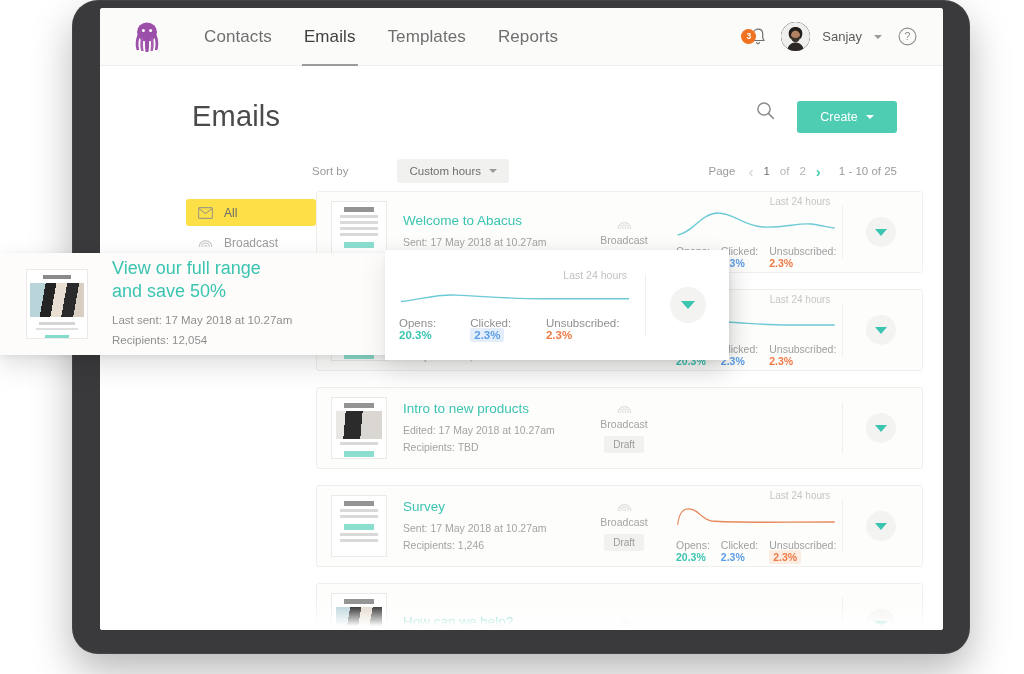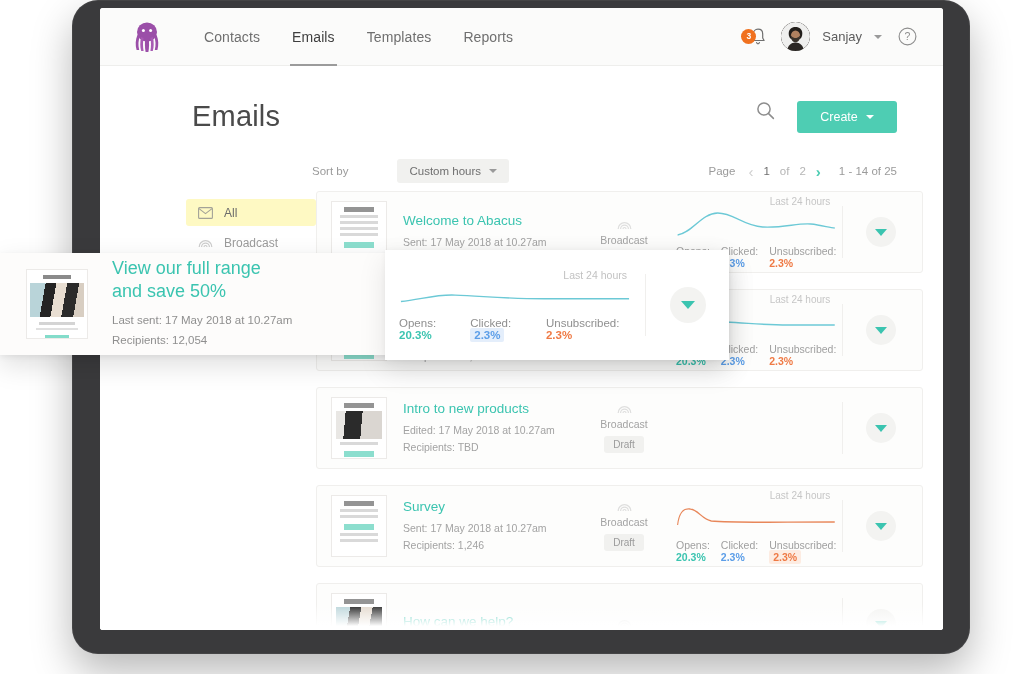--- a/index.html
+++ b/index.html
@@ -42,21 +42,21 @@
     position: relative;
     height: 58px;
     background: #fbfbfa;
     border-bottom: 1px solid #eeeeec;
     display: flex;
     align-items: center;
   }
   #logo-octopus { margin-left: 32px; margin-right: 26px; display:flex; align-items:center;}
   #nav-links { display: flex; align-items: center; height: 58px; }
   .nav-link {
-    font-size: 14px;
+    font-size: 17px;
     color: #6f6f6f;
     padding: 0 16px;
     height: 58px;
     line-height: 58px;
     letter-spacing: .1px;
     cursor: pointer;
     position: relative;
   }
   .nav-link.active { color: #3f3f3f; }
   .nav-link.active::after {
@@ -137,21 +137,21 @@
   #main-cols { display:flex; margin-top: 8px; }
 
   
   #sidebar { width: 130px; margin-left: 86px; padding-top: 8px; flex:none;}
   .side-item {
     display:flex; align-items:center; gap:11px;
     height: 27px; padding: 0 12px; border-radius:3px;
     font-size: 12px; color:#9b9b9b; cursor:pointer;
     margin-bottom: 3px;
   }
-  .side-item.active { background:#fef9c3; color:#6b6b6b; }
+  .side-item.active { background:#fde047; color:#6b6b6b; }
   .side-ico { width:15px; display:flex; justify-content:center; opacity:.8;}
 
   
   #email-list { flex:1; margin-right: 32px; }
   .email-row {
     background:#fdfdfc;
     border:1px solid #f0efed;
     border-radius:3px;
     height: 82px;
     margin-bottom: 16px;
@@ -342,21 +342,21 @@
         <span class="caret-sm"></span>
       </div>
 
       <div id="pager">
         <span class="pg-label">Page</span>
         <span class="chev prev">‹</span>
         <span class="pg-num">1</span>
         <span class="pg-of">of</span>
         <span class="pg-of">2</span>
         <span class="chev next">›</span>
-        <span id="pager-range">1 - 14 of 25</span>
+        <span id="pager-range">1 - 10 of 25</span>
       </div>
     </div>
 
     <div id="main-cols">
 
       <div id="sidebar">
         <div class="side-item active">
           <span class="side-ico">
             <svg width="15" height="12" viewBox="0 0 15 12">
               <rect x="0.6" y="0.6" width="13.8" height="10.8" rx="1" fill="none" stroke="#8d8d8d" stroke-width="1.1"></rect>

